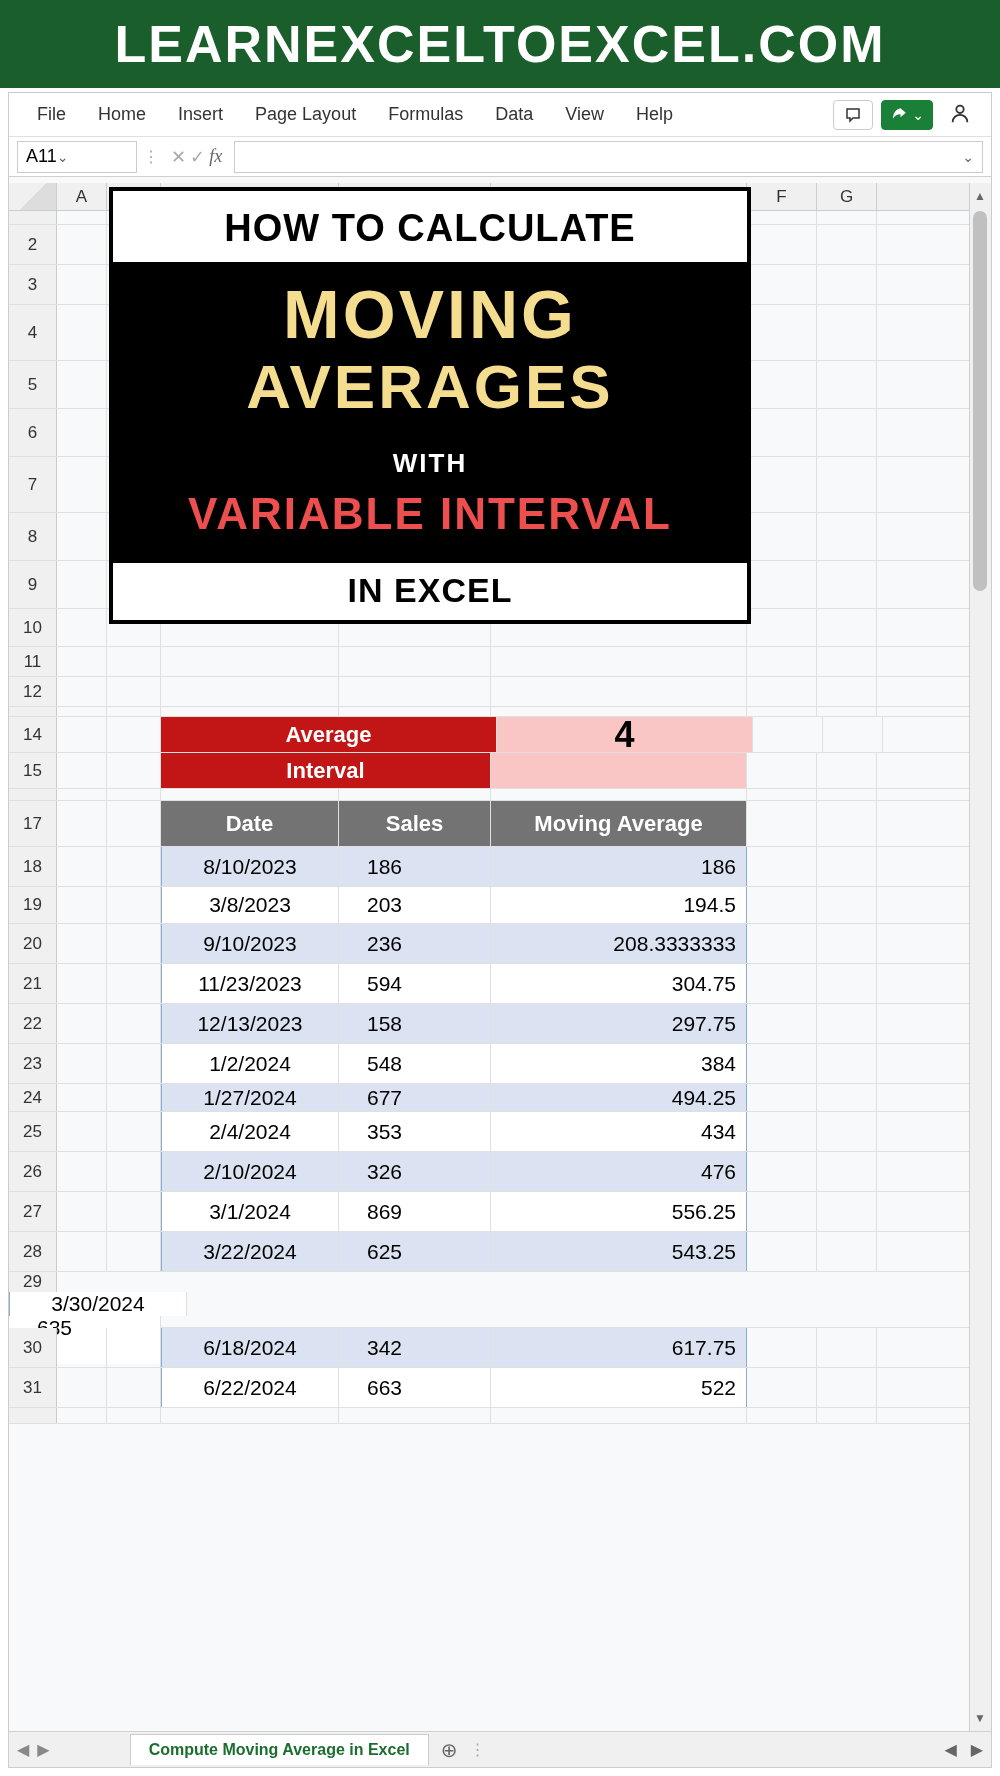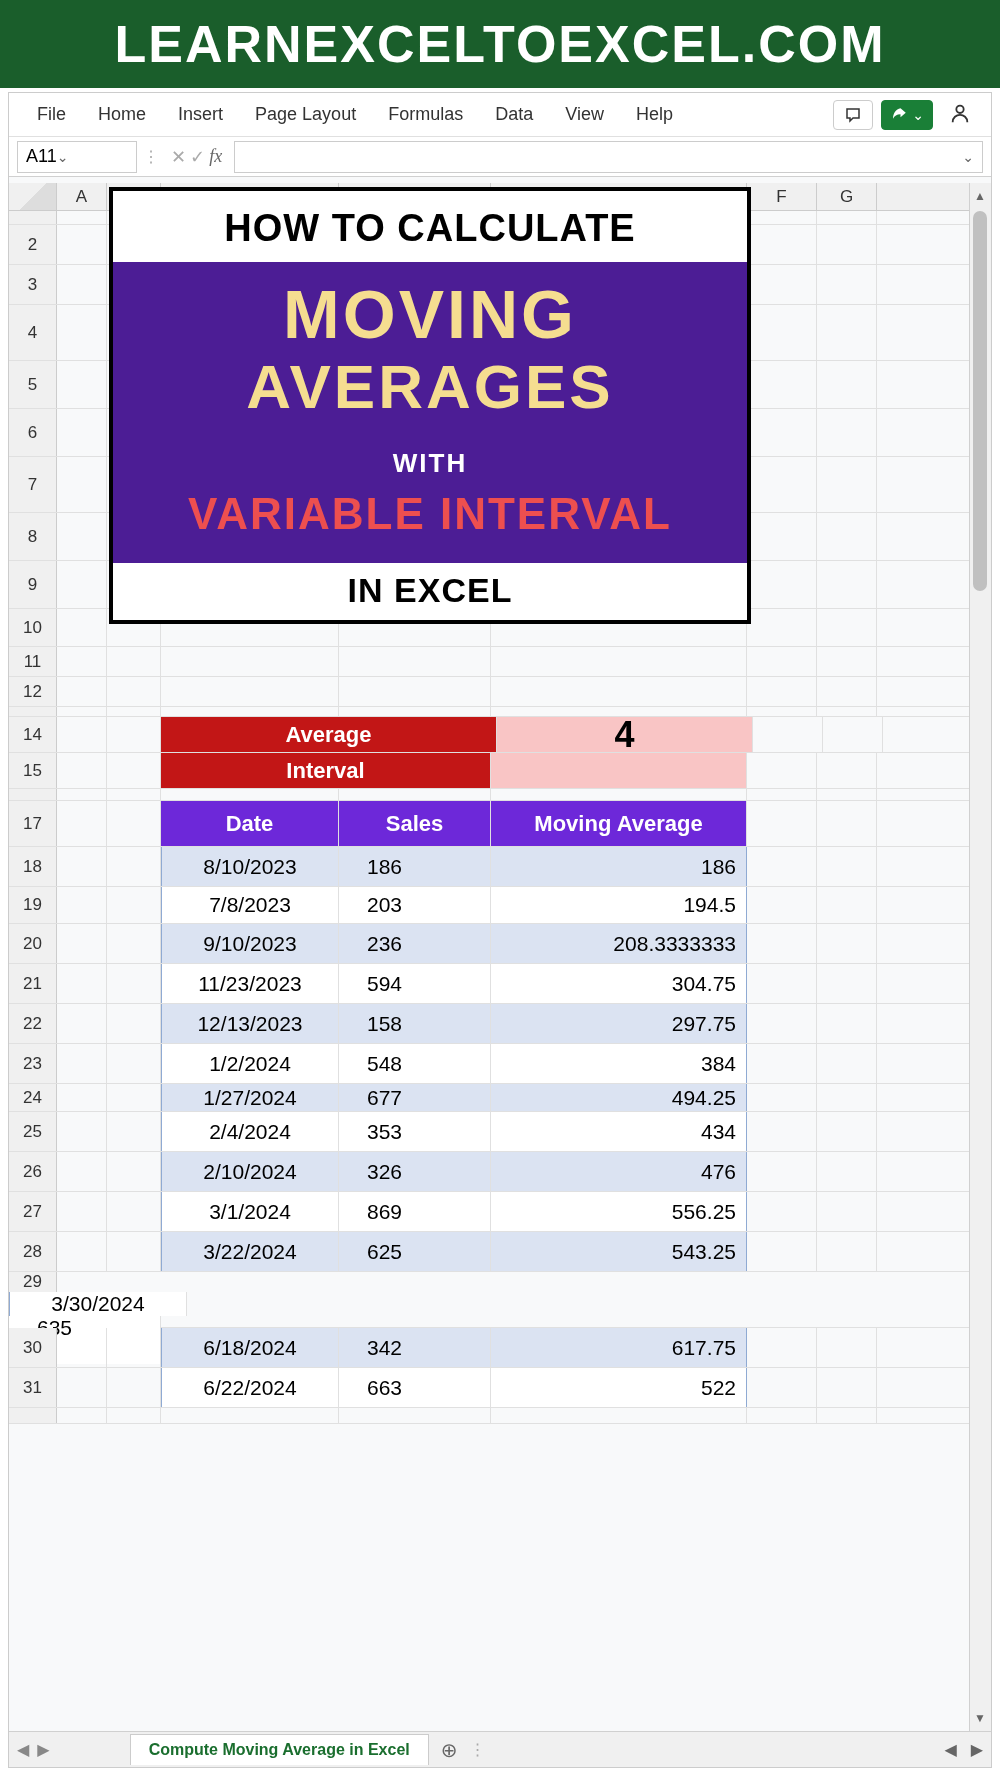--- a/index.html
+++ b/index.html
@@ -49,31 +49,31 @@
 .col-B { width: 54px; }
 .col-C { width: 178px; }
 .col-D { width: 152px; }
 .col-E { width: 256px; }
 .col-F { width: 70px; }
 .col-G { width: 60px; }
 
 
 .title-box { position: absolute; top: 4px; left: 100px; width: 642px; border: 4px solid #000; background: #fff; z-index: 5; }
 .title-top { text-align: center; font-size: 38px; font-weight: 900; padding: 16px 10px 12px; letter-spacing: 1px; font-family: Arial, sans-serif; }
-.title-mid { background: #4c1d95; padding: 18px 18px 24px; text-align: center; }
+.title-mid { background: #000000; padding: 18px 18px 24px; text-align: center; }
 .title-moving { color: #f5dd90; font-size: 68px; font-weight: 900; letter-spacing: 3px; line-height: 1.0; }
 .title-avg { color: #f5dd90; font-size: 62px; font-weight: 900; letter-spacing: 3px; margin-top: 8px; line-height: 1.0; }
 .title-with { color: #fff; font-size: 26px; font-weight: 900; letter-spacing: 2px; margin-top: 30px; }
 .title-var { color: #ed4f4f; font-size: 44px; font-weight: 900; letter-spacing: 2px; margin-top: 10px; }
 .title-bot { text-align: center; font-size: 34px; font-weight: 900; padding: 8px 10px 10px; letter-spacing: 1px; }
 
 
 .avg-label { background: #c21616; color: #fff; font-weight: 700; font-size: 22px; text-align: center; justify-content: center; }
 .avg-val { background: #f9c5c5; font-size: 36px; font-weight: 900; justify-content: center; }
-.tbl-head { background: #6d28d9; color: #fff; font-weight: 700; font-size: 22px; justify-content: center; }
+.tbl-head { background: #737373; color: #fff; font-weight: 700; font-size: 22px; justify-content: center; }
 .tbl-cell { font-size: 21px; }
 .tbl-cell.date { justify-content: center; }
 .tbl-cell.sales { justify-content: flex-start; padding-left: 28px; }
 .tbl-cell.ma { justify-content: flex-end; padding-right: 10px; }
 .stripe-even { background: #dbe3f2; }
 .stripe-odd { background: #fff; }
 .tbl-border-l { border-left: 1px solid #8faad3; }
 .tbl-border-r { border-right: 1px solid #8faad3; }
 
 
@@ -334,21 +334,21 @@
               <div class="cell tbl-cell date col-C stripe-even tbl-border-l">8/10/2023</div>
               <div class="cell tbl-cell sales col-D stripe-even">186</div>
               <div class="cell tbl-cell ma col-E stripe-even tbl-border-r">186</div>
               <div class="cell col-F"></div>
               <div class="cell col-G"></div>
             </div>
             <div class="row" style="height: 37px;">
               <div class="row-h">19</div>
               <div class="cell col-A"></div>
               <div class="cell col-B"></div>
-              <div class="cell tbl-cell date col-C stripe-odd tbl-border-l">7/8/2023</div>
+              <div class="cell tbl-cell date col-C stripe-odd tbl-border-l">3/8/2023</div>
               <div class="cell tbl-cell sales col-D stripe-odd">203</div>
               <div class="cell tbl-cell ma col-E stripe-odd tbl-border-r">194.5</div>
               <div class="cell col-F"></div>
               <div class="cell col-G"></div>
             </div>
             <div class="row" style="height: 40px;">
               <div class="row-h">20</div>
               <div class="cell col-A"></div>
               <div class="cell col-B"></div>
               <div class="cell tbl-cell date col-C stripe-even tbl-border-l">9/10/2023</div>

